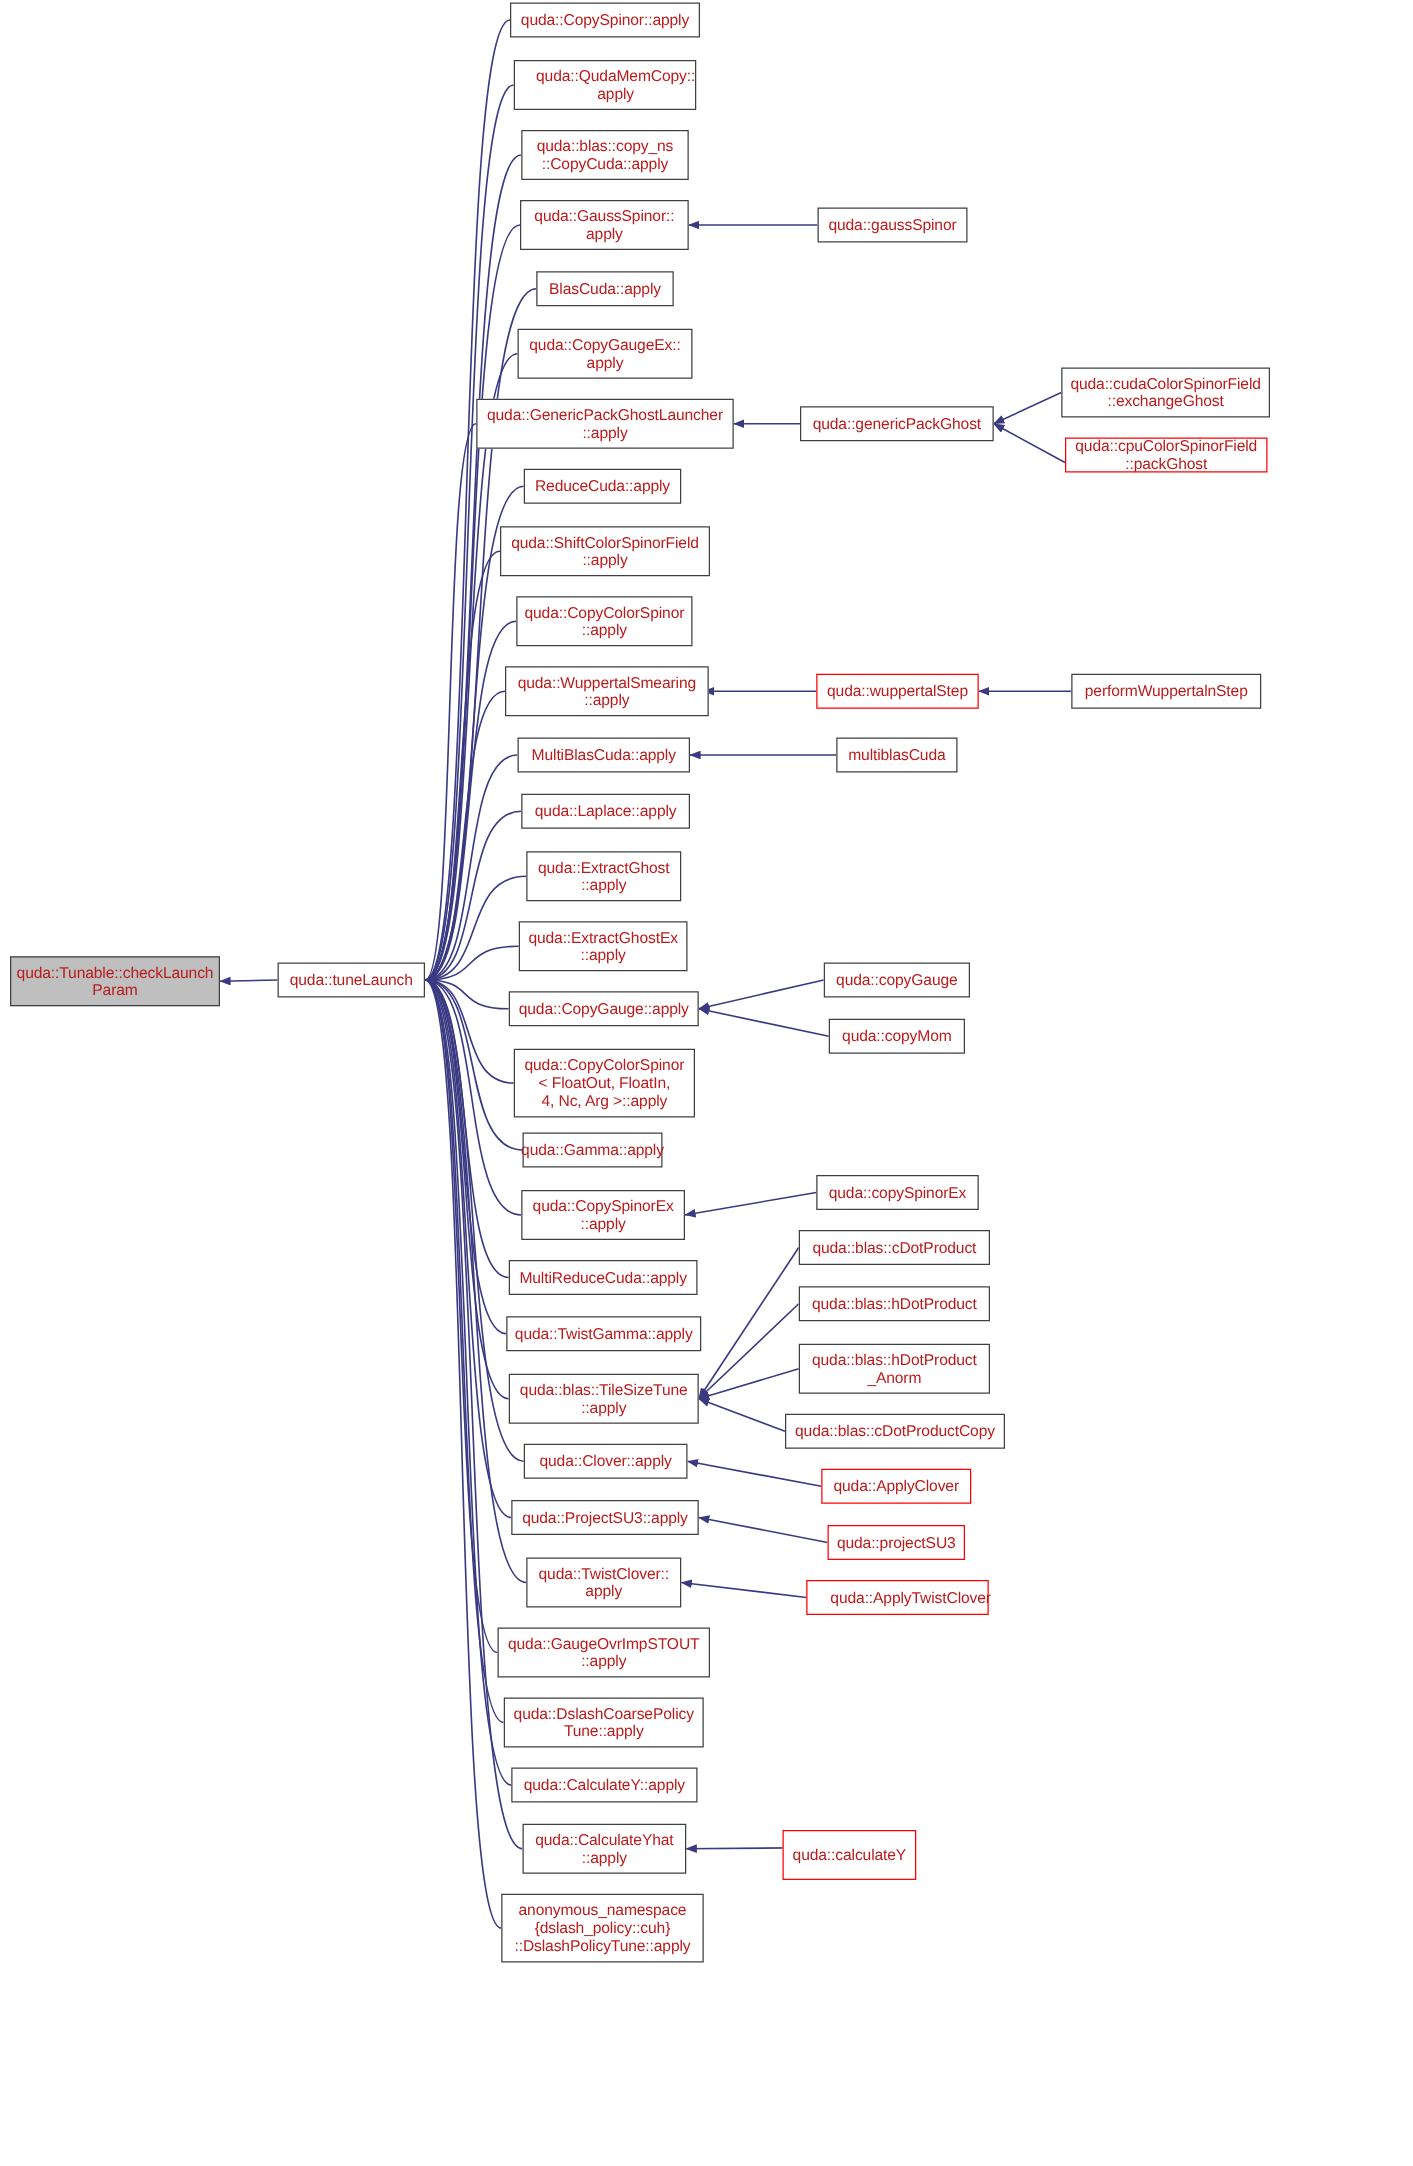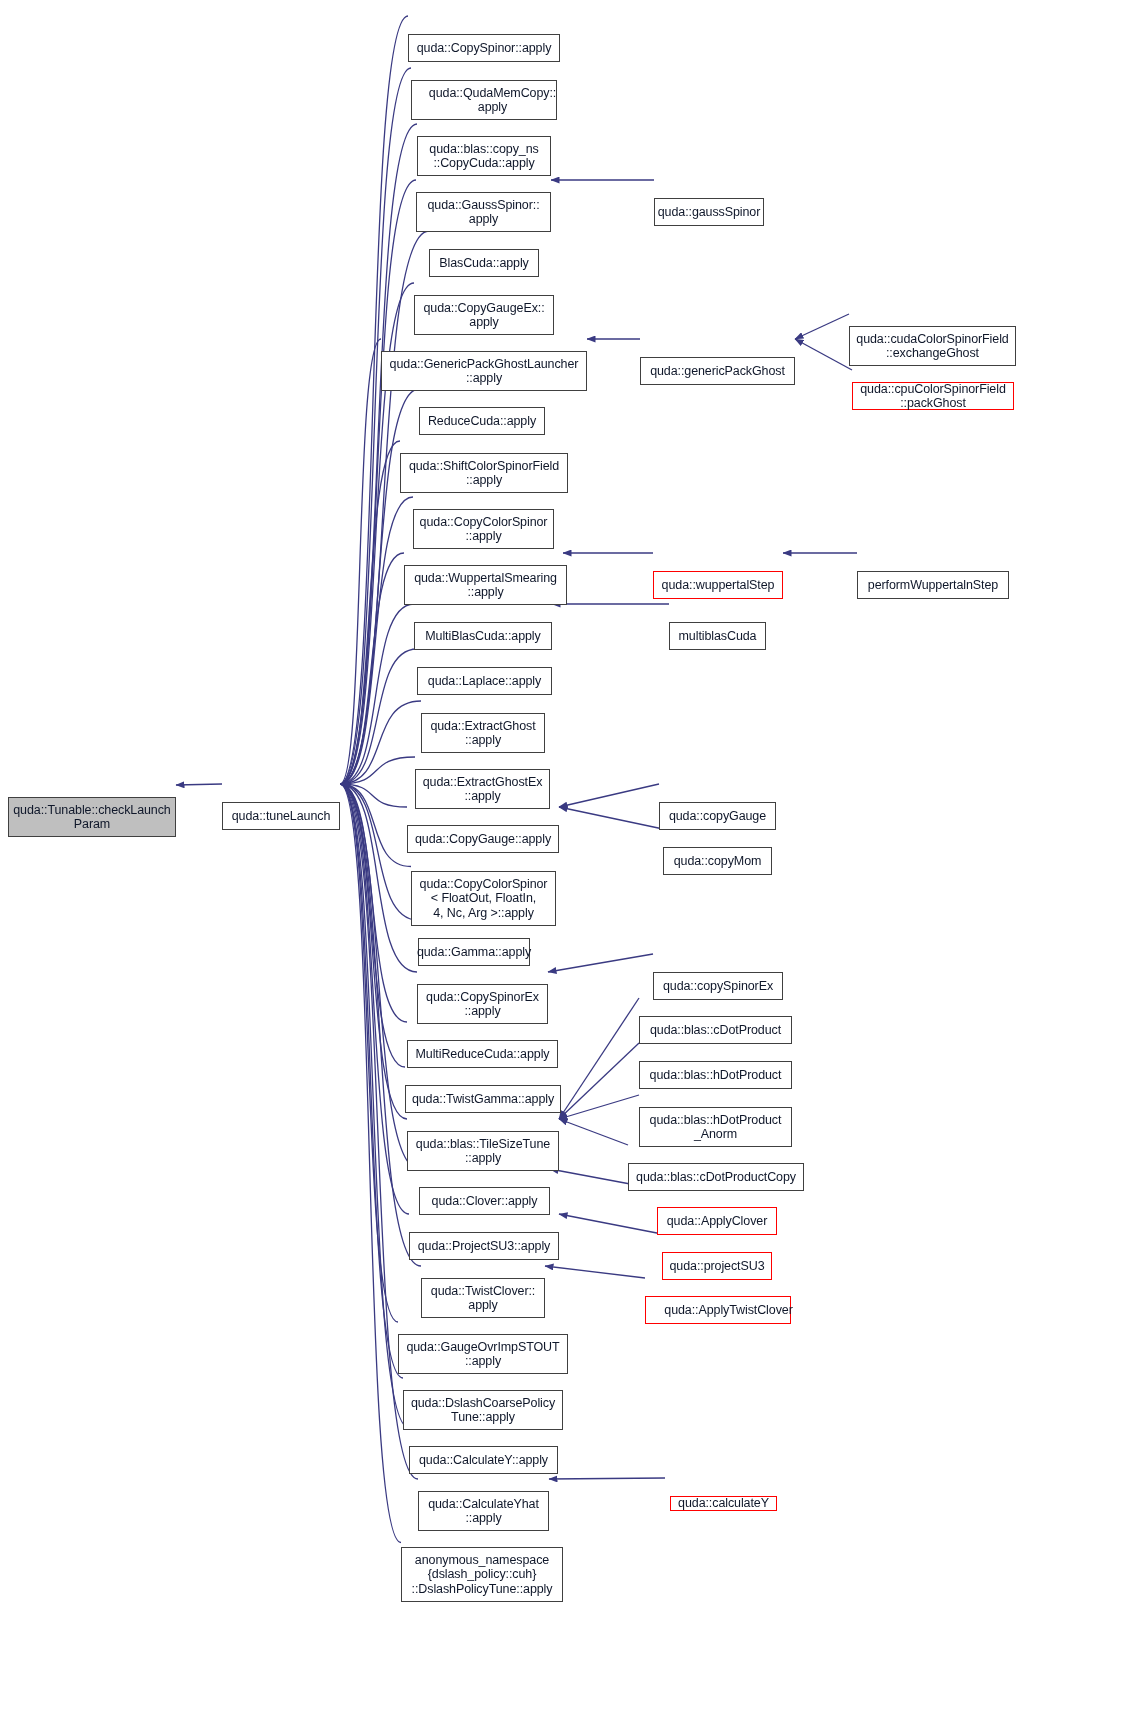--- a/index.html
+++ b/index.html
@@ -26,27 +26,26 @@
   }
   .node {
     position: absolute;
     box-sizing: border-box;
     display: flex;
     align-items: center;
     justify-content: center;
     text-align: center;
     background: #ffffff;
     border: 1px solid #404040;
-    color: #0f172a;
+    color: #b91c1c;
     font-size: 12.5px;
     line-height: 14.5px;
     letter-spacing: -0.1px;
     white-space: pre-line;
     padding: 1px 3px;
-    margin-top: 32px;
   }
   .node.root {
     background: #bfbfbf;
     border: 1px solid #404040;
   }
   .node.red {
     border: 1px solid #ff0000;
   }
 </style>
 </head>
@@ -158,35 +157,35 @@
       <div class="node" style="left: 398px; top: 1302px; width: 170px; height: 40px;">quda::GaugeOvrImpSTOUT
 ::apply</div>
       <div class="node" style="left: 403px; top: 1358px; width: 160px; height: 40px;">quda::DslashCoarsePolicy
 Tune::apply</div>
       <div class="node" style="left: 409px; top: 1414px; width: 149px; height: 28px;">quda::CalculateY::apply</div>
       <div class="node" style="left: 418px; top: 1459px; width: 131px; height: 40px;">quda::CalculateYhat
 ::apply</div>
       <div class="node" style="left: 401px; top: 1515px; width: 162px; height: 55px;">anonymous_namespace
 {dslash_policy::cuh}
 ::DslashPolicyTune::apply</div>
-      <div class="node" style="left: 654px; top: 166px; width: 110px; height: 28px;">quda::gaussSpinor</div>
+      <div class="node" style="left: 654px; top: 166px; width: 120px; height: 28px;">quda::gaussSpinor</div>
       <div class="node" style="left: 640px; top: 325px; width: 155px; height: 28px;">quda::genericPackGhost</div>
       <div class="node red" style="left: 653px; top: 539px; width: 130px; height: 28px;">quda::wuppertalStep</div>
       <div class="node" style="left: 669px; top: 590px; width: 97px; height: 28px;">multiblasCuda</div>
       <div class="node" style="left: 659px; top: 770px; width: 117px; height: 28px;">quda::copyGauge</div>
       <div class="node" style="left: 663px; top: 815px; width: 109px; height: 28px;">quda::copyMom</div>
       <div class="node" style="left: 653px; top: 940px; width: 130px; height: 28px;">quda::copySpinorEx</div>
       <div class="node" style="left: 639px; top: 984px; width: 153px; height: 28px;">quda::blas::cDotProduct</div>
       <div class="node" style="left: 639px; top: 1029px; width: 153px; height: 28px;">quda::blas::hDotProduct</div>
       <div class="node" style="left: 639px; top: 1075px; width: 153px; height: 40px;">quda::blas::hDotProduct
 _Anorm</div>
       <div class="node" style="left: 628px; top: 1131px; width: 176px; height: 28px;">quda::blas::cDotProductCopy</div>
       <div class="node red" style="left: 657px; top: 1175px; width: 120px; height: 28px;">quda::ApplyClover</div>
       <div class="node red" style="left: 662px; top: 1220px; width: 110px; height: 28px;">quda::projectSU3</div>
       <div class="node red" style="left: 645px; top: 1264px; width: 146px; height: 28px; padding-left: 24px;">quda::ApplyTwistClover</div>
-      <div class="node red" style="left: 670px; top: 1464px; width: 107px; height: 15px;">quda::calculateY</div>
+      <div class="node red" style="left: 626px; top: 1464px; width: 107px; height: 40px;">quda::calculateY</div>
       <div class="node" style="left: 849px; top: 294px; width: 167px; height: 40px;">quda::cudaColorSpinorField
 ::exchangeGhost</div>
       <div class="node red" style="left: 852px; top: 350px; width: 162px; height: 28px;">quda::cpuColorSpinorField
 ::packGhost</div>
       <div class="node" style="left: 857px; top: 539px; width: 152px; height: 28px;">performWuppertalnStep</div>
     </div>
 </div>
 
 </body></html>

